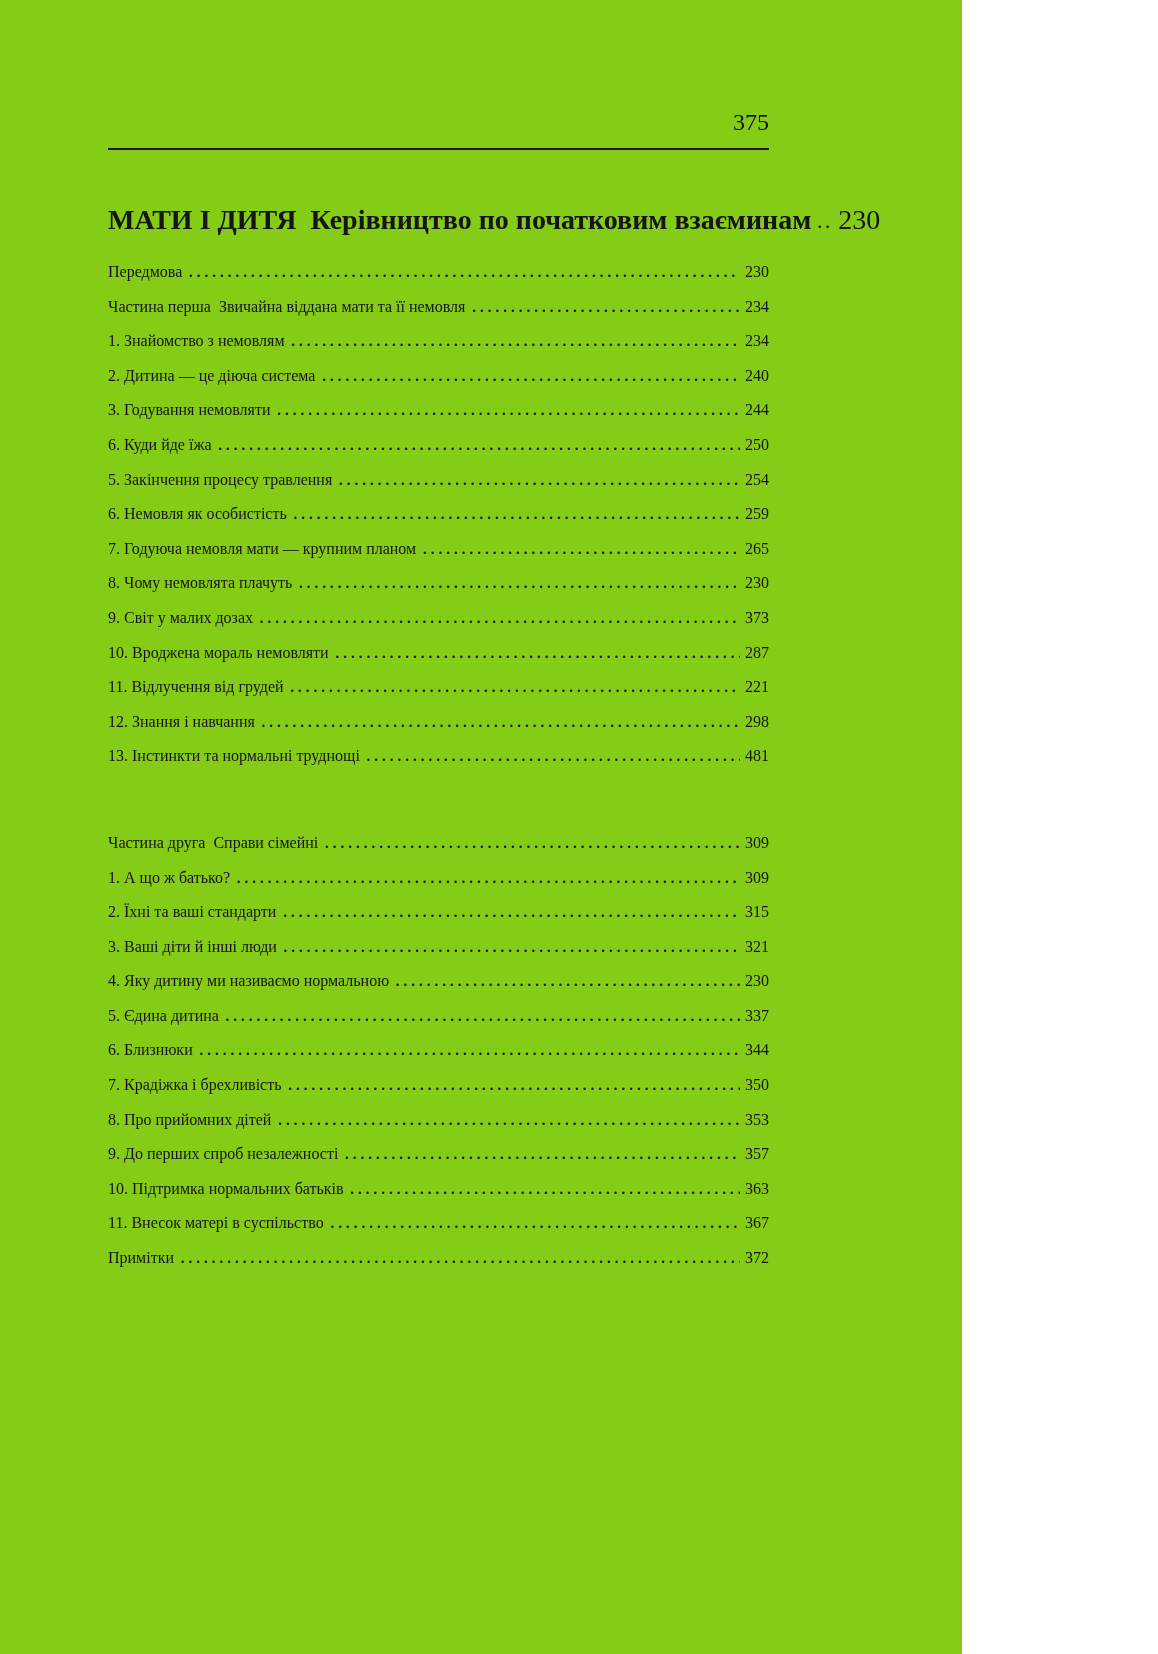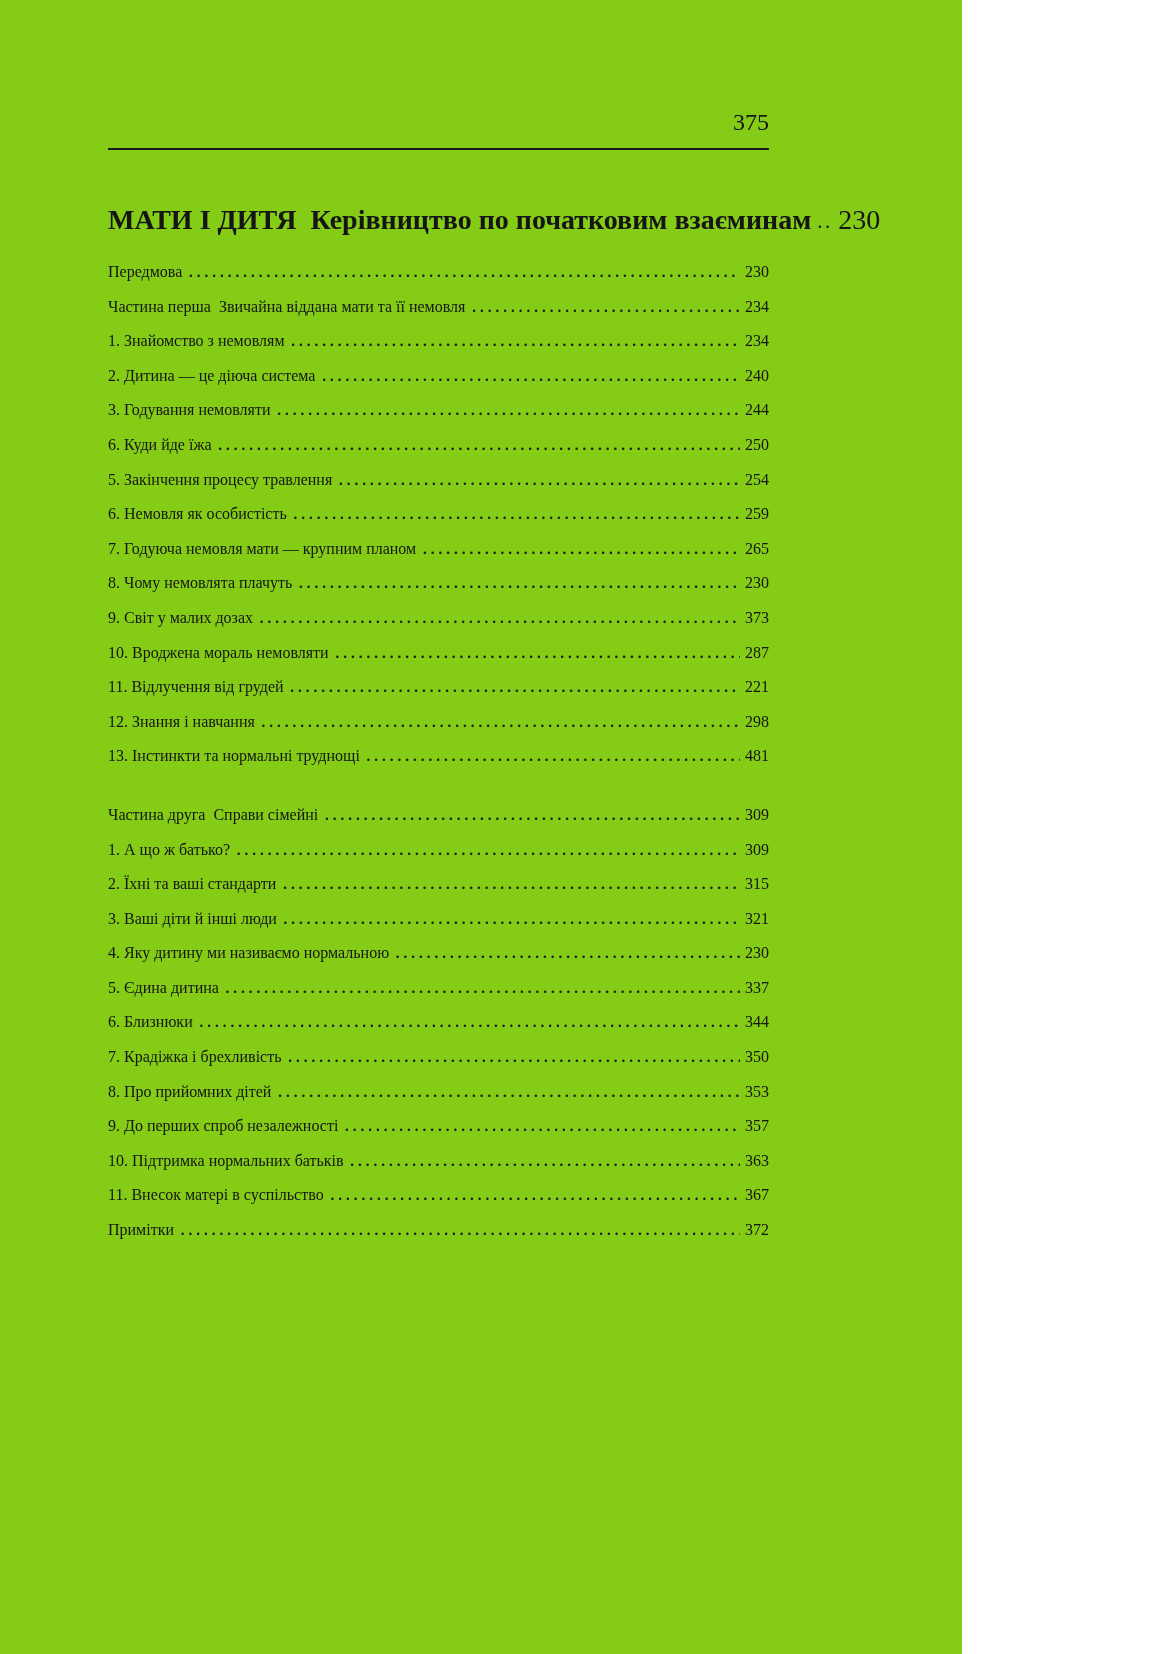--- a/index.html
+++ b/index.html
@@ -36,21 +36,21 @@
     font-size: 28px;
     line-height: 30px;
   }
   .toc-title-row .toc-label {
     font-weight: 700;
   }
   .toc-group {
     margin-top: 18px;
   }
   .toc-group.second {
-    margin-top: 24px;
+    margin-top: 52px;
   }
   .toc-entry {
     display: flex;
     align-items: baseline;
     font-size: 16px;
     line-height: 33.6px;
   }
   .toc-label {
     white-space: nowrap;
     flex: 0 0 auto;

